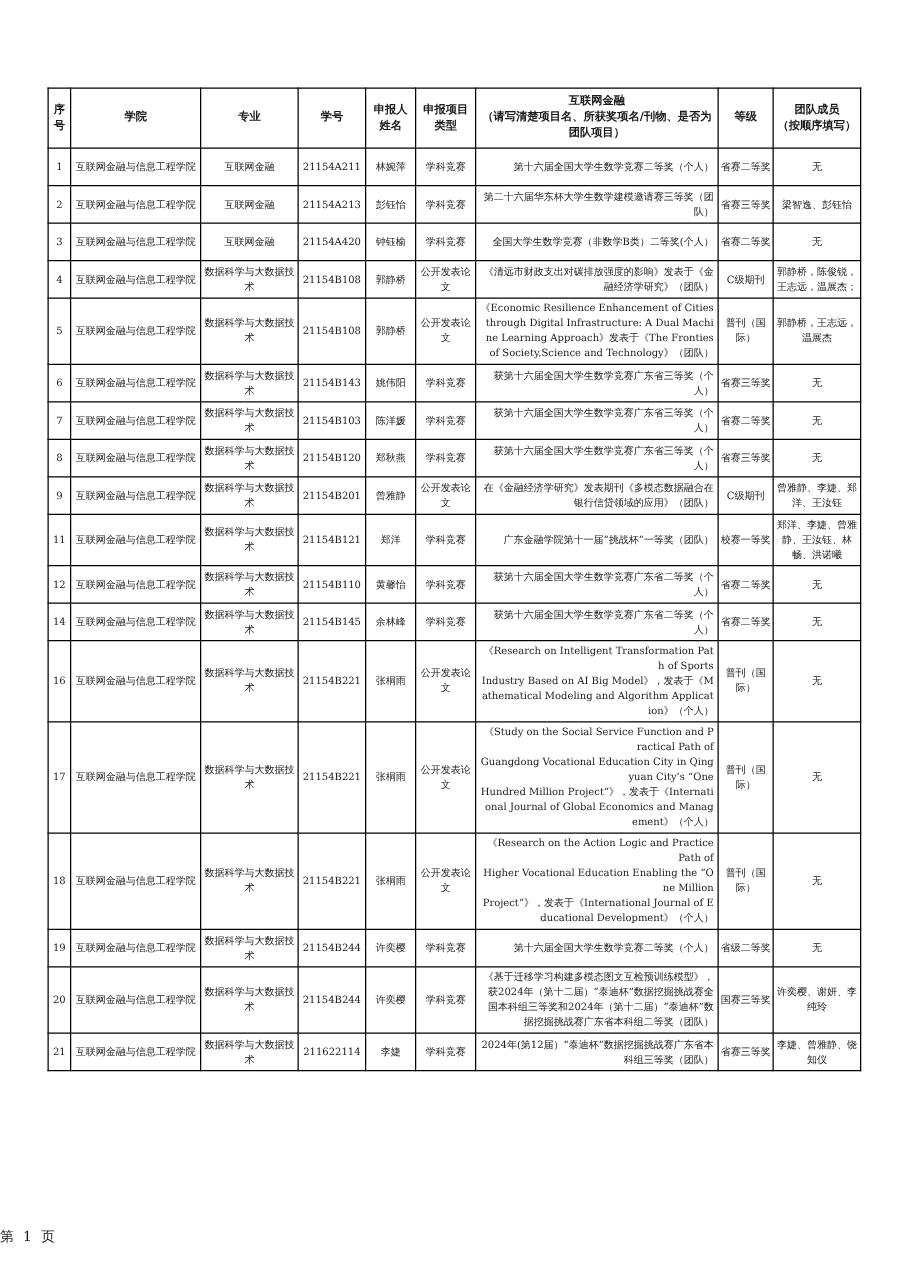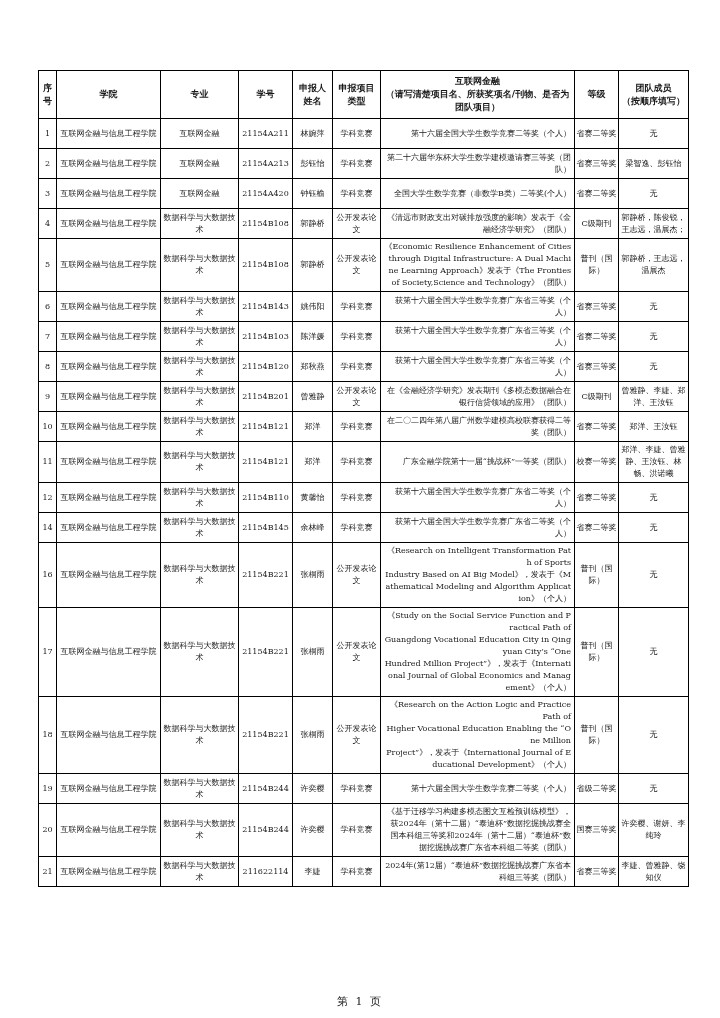--- a/index.html
+++ b/index.html
@@ -42,24 +42,23 @@
     white-space:pre-line;
   }
   .award-table td.col-project {
     text-align:right;
     padding:2px 3px;
   }
   .award-table td.col-level { padding:2px 1px; }
   .footer {
     position:absolute;
     left:0; right:0; top:982px;
-    text-align:center;
+    text-align:left;
     font-size:11px;
     letter-spacing:2px;
-    margin-top:12px;
   }
 </style>
 </head>
 <body>
 
 <div class="page">
 
   <table class="award-table">
     <colgroup>
       <col style="width:18px">
@@ -184,31 +183,20 @@
           <td class="col-college">互联网金融与信息工程学院</td>
           <td class="col-major">数据科学与大数据技术</td>
           <td class="col-student-id">21154B201</td>
           <td class="col-name">曾雅静</td>
           <td class="col-type">公开发表论文</td>
           <td class="col-project">在《金融经济学研究》发表期刊《多模态数据融合在银行信贷领域的应用》（团队）</td>
           <td class="col-level">C级期刊</td>
           <td class="col-team">曾雅静、李婕、郑洋、王汝钰</td>
         </tr>
         <tr>
-          <td class="col-no">10</td>
-          <td class="col-college">互联网金融与信息工程学院</td>
-          <td class="col-major">数据科学与大数据技术</td>
-          <td class="col-student-id">21154B121</td>
-          <td class="col-name">郑洋</td>
-          <td class="col-type">学科竞赛</td>
-          <td class="col-project">在二〇二四年第八届广州数学建模高校联赛获得二等奖（团队）</td>
-          <td class="col-level">省赛二等奖</td>
-          <td class="col-team">郑洋、王汝钰</td>
-        </tr>
-        <tr>
           <td class="col-no">11</td>
           <td class="col-college">互联网金融与信息工程学院</td>
           <td class="col-major">数据科学与大数据技术</td>
           <td class="col-student-id">21154B121</td>
           <td class="col-name">郑洋</td>
           <td class="col-type">学科竞赛</td>
           <td class="col-project">广东金融学院第十一届“挑战杯”一等奖（团队）</td>
           <td class="col-level">校赛一等奖</td>
           <td class="col-team">郑洋、李婕、曾雅静、王汝钰、林畅、洪诺曦</td>
         </tr>

